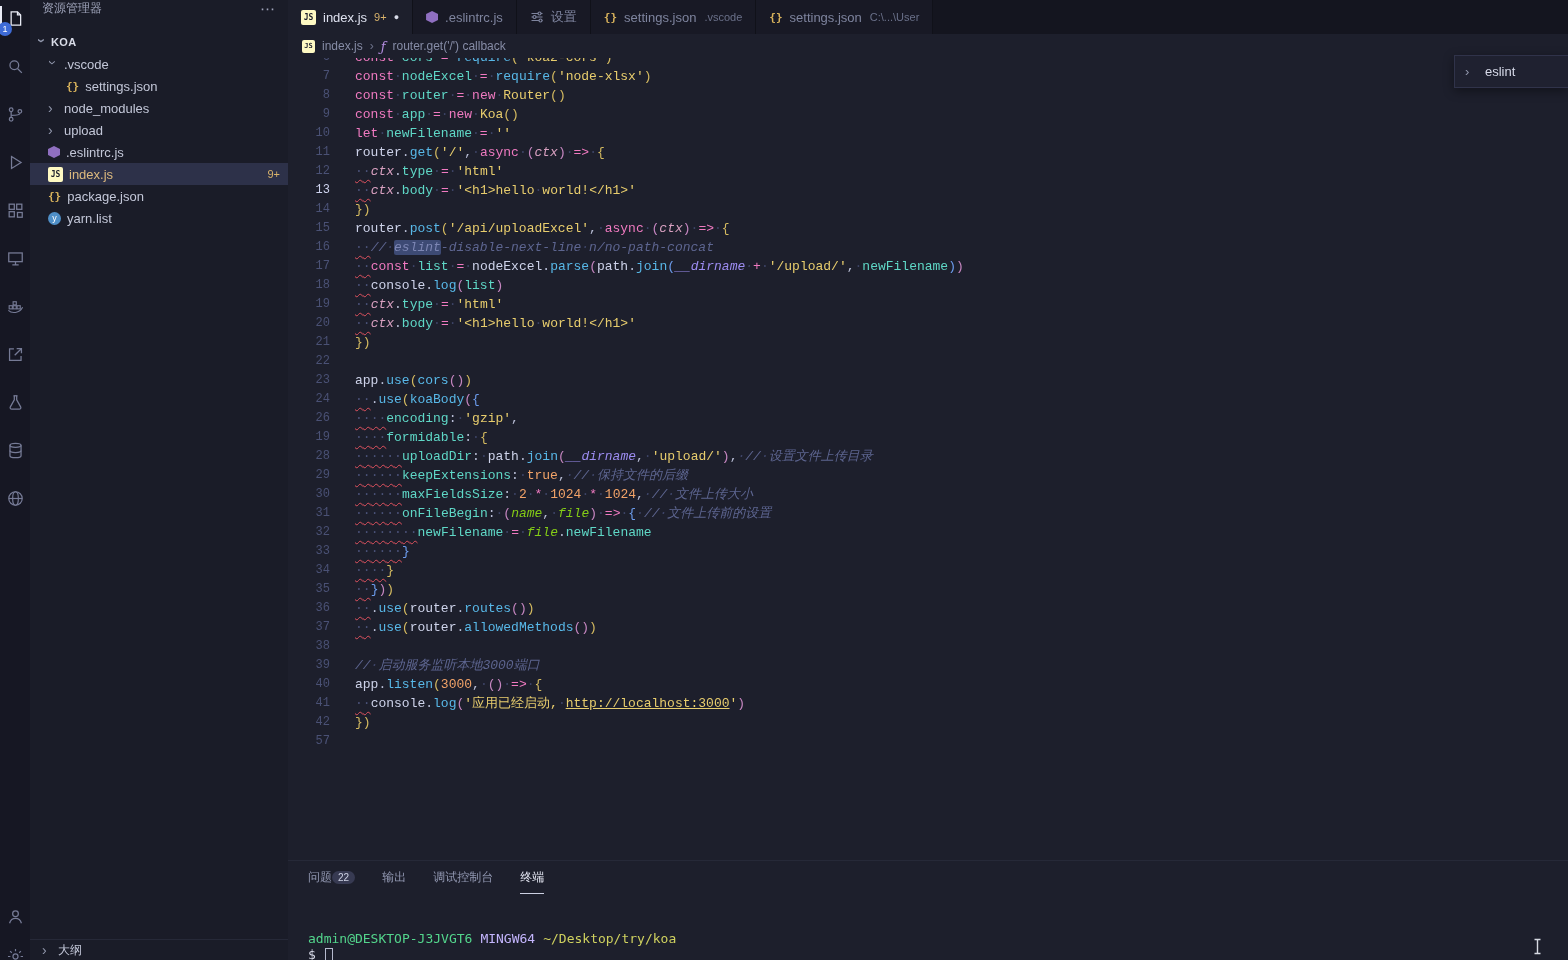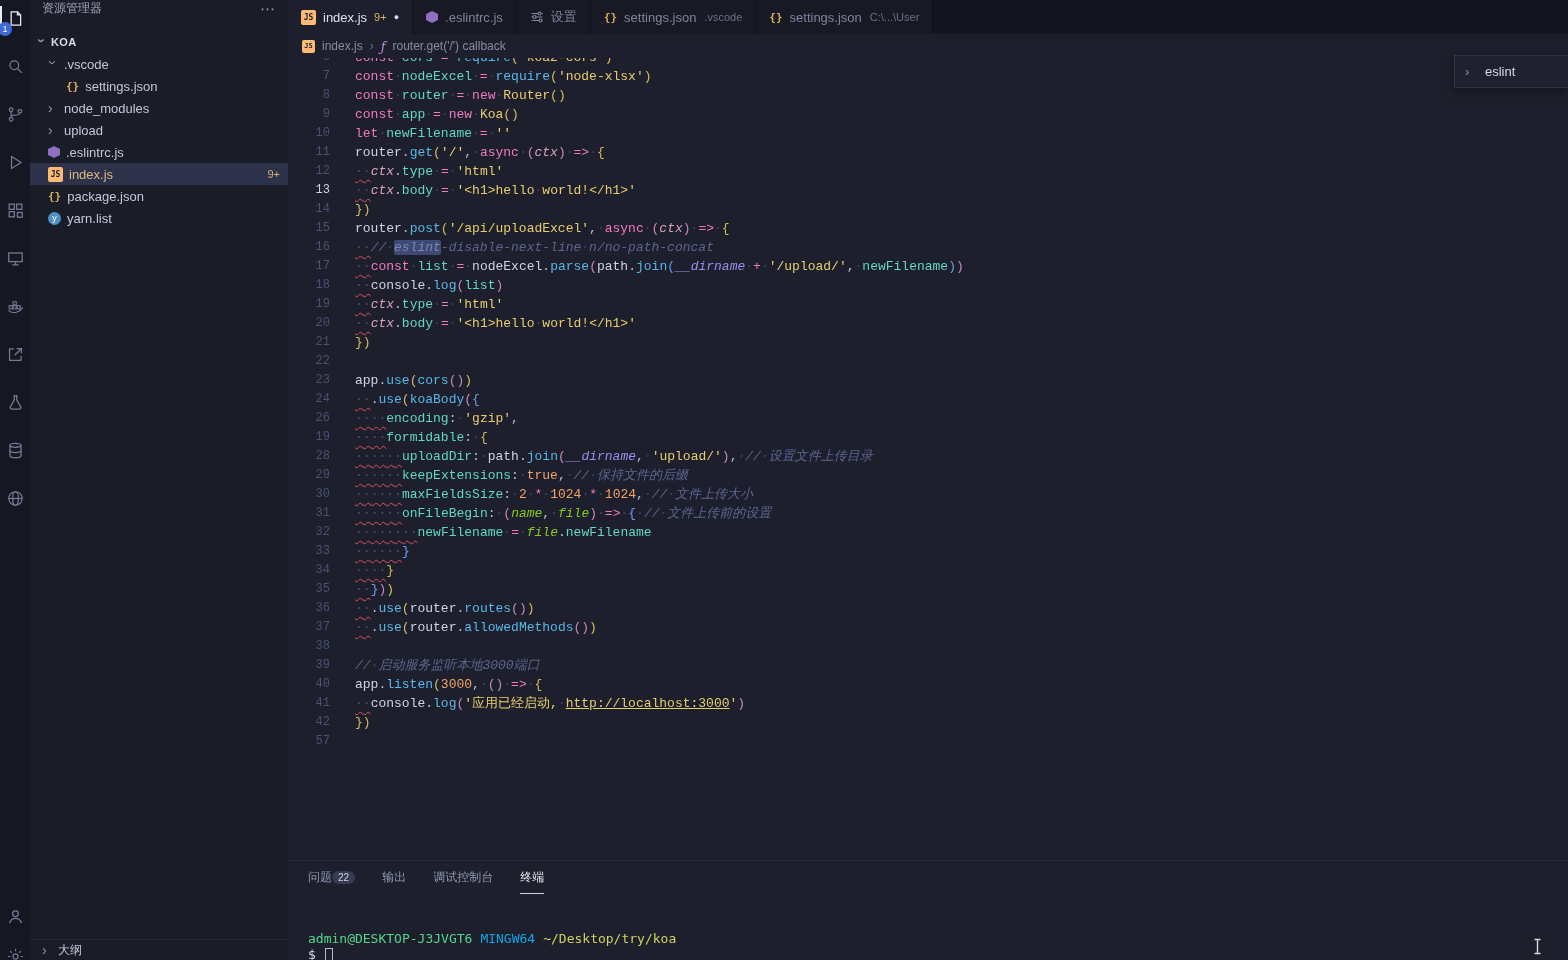--- a/index.html
+++ b/index.html
@@ -21,21 +21,21 @@
   .sb-title{height:30px;display:flex;padding:0 12px;font-size:12px;color:#9da2b8}
   .sb-more{margin-left:auto;font-size:15px;letter-spacing:1px;color:#9da2b8;cursor:pointer}
   .sb-section{height:23px;display:flex;align-items:center;font-size:11px;font-weight:bold;color:#dadde9;padding-left:7px;gap:4px;letter-spacing:.4px;cursor:pointer}
   .tree .row{height:22px;display:flex;align-items:center;font-size:13px;color:#c3c7d8;padding-left:18px;padding-right:8px;gap:6px;cursor:pointer}
   .tree .row.nest{padding-left:36px}
   .row.sel{background:#2d3149;color:#e3e6f2}
   .chev{color:#9298ad;font-size:14px;width:10px;display:inline-block;line-height:1}
   .chev.open{transform:rotate(90deg);transform-origin:45% 55%}
   .row .fbadge{margin-left:auto;color:#d9b36b;font-size:11px}
   .mod-name{color:#dcb97e}
-  .icon-js{width:15px;height:15px;background:#fdba74;color:#1d1f2c;font-weight:bold;font-size:8px;display:flex;align-items:center;justify-content:center;border-radius:2px;font-family:"DejaVu Sans Mono",monospace;flex:none}
+  .icon-js{width:15px;height:15px;background:#fef9c3;color:#1d1f2c;font-weight:bold;font-size:8px;display:flex;align-items:center;justify-content:center;border-radius:2px;font-family:"DejaVu Sans Mono",monospace;flex:none}
   .icon-json{color:#d9b35c;font-weight:bold;font-size:11px;font-family:"DejaVu Sans Mono",monospace;flex:none}
   .icon-eslint{width:12px;height:12px;background:#8f6fc0;clip-path:polygon(50% 0,100% 25%,100% 75%,50% 100%,0 75%,0 25%);flex:none}
   .icon-yarn{width:13px;height:13px;border-radius:50%;background:#4f8fc7;color:#fff;font-size:9px;display:flex;align-items:center;justify-content:center;flex:none}
   .outline{position:absolute;left:0;bottom:0;width:258px;height:21px;border-top:1px solid #262938;display:flex;align-items:center;gap:6px;padding-left:12px;font-size:12px;color:#c3c7d8;background:#1a1c28}
 
   
   .main{position:absolute;left:288px;top:0;right:0;height:100%;background:#1d1f2c}
   .tabbar{height:34px;background:#14151f;display:flex;align-items:stretch}
   .tab{display:flex;align-items:center;gap:7px;padding:0 13px;font-size:13px;color:#7e849e;background:#181925;border-right:1px solid #101119;cursor:pointer;white-space:nowrap}
   .tab.active{background:#1d1f2c;color:#dde0ee}
@@ -80,21 +80,21 @@
   .float-list .chev{font-size:13px}
 
   
   .panel{position:absolute;left:0;bottom:0;right:0;height:100px;border-top:1px solid #262938;background:#1d1f2c}
   .panel-tabs{height:33px;display:flex;align-items:stretch;gap:27px;padding-left:20px;font-size:12px;color:#9298b2}
   .ptab{display:flex;align-items:center;gap:0;cursor:pointer}
   .ptab.active{color:#e6e8f4;box-shadow:inset 0 -1px 0 #ccd0e2}
   .pbadge{background:#373a52;border-radius:10px;padding:1px 6px;font-size:10px;color:#ced2e4}
   .term{margin-top:37px;padding-left:20px;font-family:"DejaVu Sans Mono",monospace;font-size:13px;line-height:16px}
   .t-user{color:#53d58c}
-  .t-env{color:#0ea5e9;margin:16px 8px}
+  .t-env{color:#c4b5fd;margin:16px 8px}
   .t-path{color:#cfd15f}
   .t-prompt{color:#d7dae8}
   .cursor{display:inline-block;width:8px;height:13px;border:1px solid #b6bace;margin-left:9px;vertical-align:-2px}
 
   .mouse{position:absolute;left:1532px;top:938px;z-index:9;pointer-events:none}
 </style>
 </head>
 <body>
 
 <div class="activitybar">

